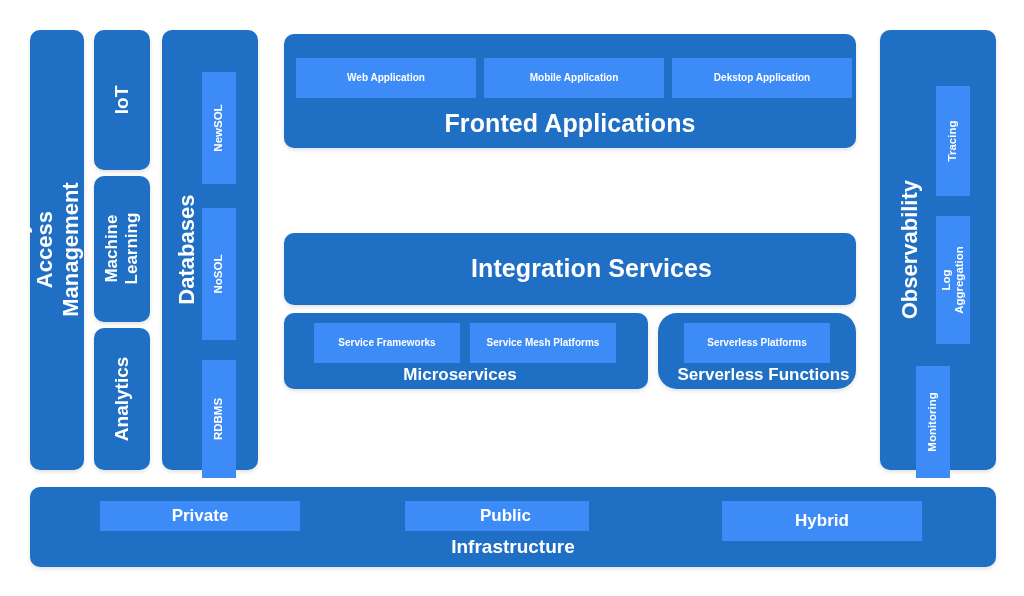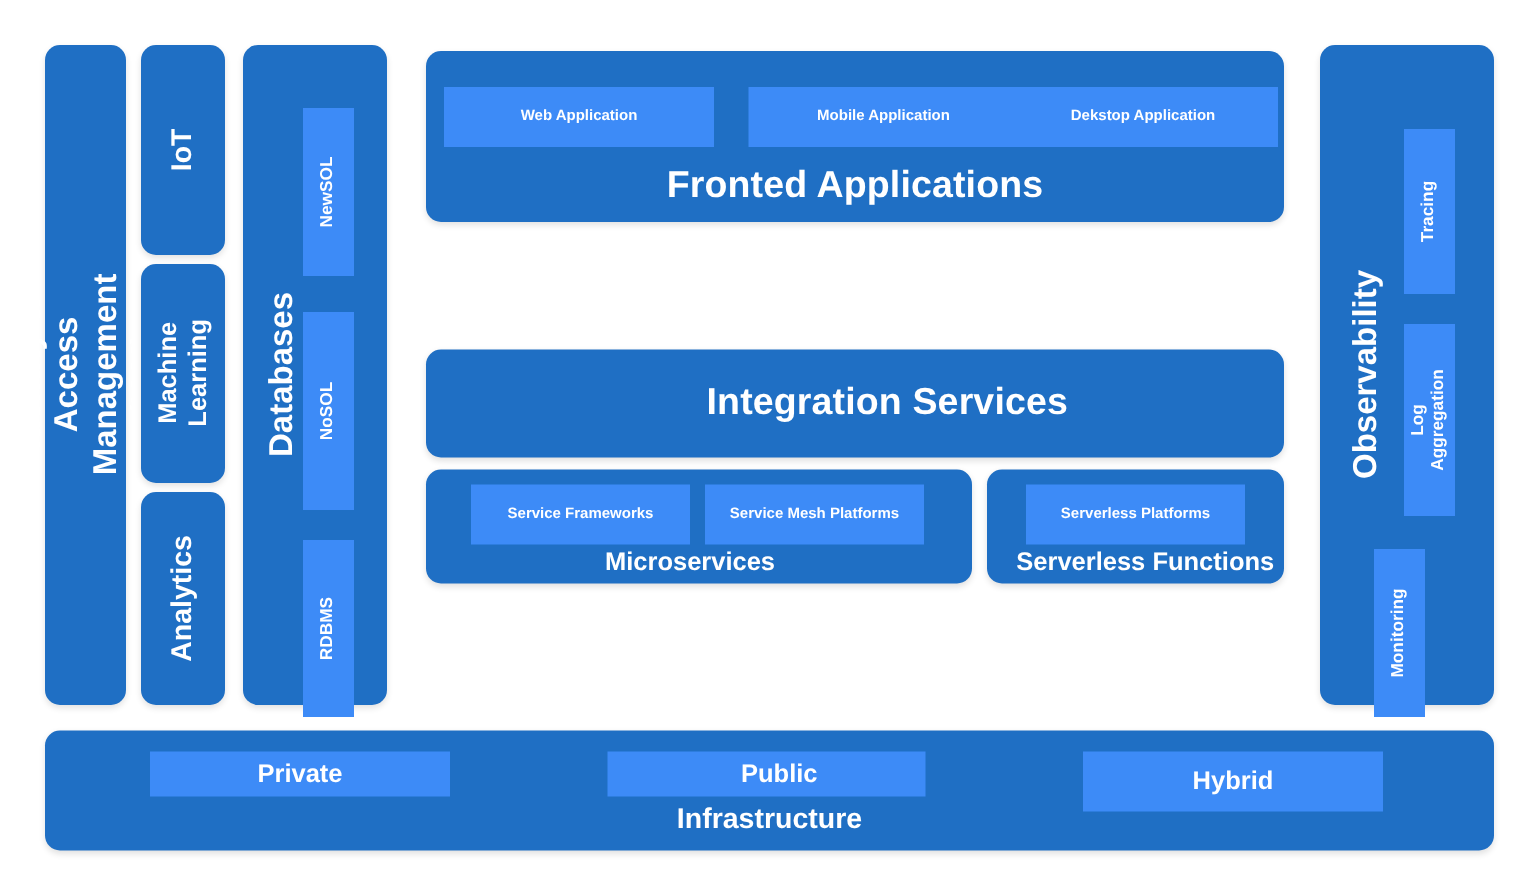--- a/index.html
+++ b/index.html
@@ -84,42 +84,42 @@
   #db-rdbms   { left: 40px;  top: 330px; width: 34px;  height: 118px; }
   #databases .panel-title {
     left: 4px; top: 0; width: 42px; height: 100%;
   }
 
   
   #frontend   { left: 284px; top: 34px;  width: 572px; height: 114px; }
   #api        { left: 284px; top: 154px; width: 572px; height: 72px; }
   #integration{ left: 284px; top: 233px; width: 572px; height: 72px; }
   #micro      { left: 284px; top: 313px; width: 364px; height: 76px; }
-  #serverless { left: 658px; top: 313px; width: 198px; height: 76px; }
+  #serverless { left: 658px; top: 313px; width: 198px; height: 76px; border-radius: 19px; }
   #container  { left: 284px; top: 396px; width: 572px; height: 72px; }
   #infra      { left: 30px;  top: 487px; width: 966px; height: 80px; }
 
   #fe-web     { left: 12px;  top: 24px;  width: 180px; height: 40px; }
-  #fe-mobile  { left: 200px; top: 24px;  width: 180px; height: 40px; margin-left: 15px; }
+  #fe-mobile  { left: 200px; top: 24px;  width: 180px; height: 40px; }
   #fe-desktop { left: 388px; top: 24px;  width: 180px; height: 40px; }
   #frontend .panel-title { left: 0; right: 0; top: 75px; }
 
   #api .panel-title        { left: 0; right: 0; top: 21px; }
   #integration .panel-title{ left: 4px; right: 0; top: 21px; padding-left: 39px; }
   #container .panel-title  { left: 0; right: 0; top: 21px; }
 
   #ms-frameworks { left: 30px;  top: 10px; width: 146px; height: 40px; }
   #ms-mesh       { left: 186px; top: 10px; width: 146px; height: 40px; }
   #micro .panel-title { left: 0; right: 12px; top: 52px; }
 
   #sl-platforms  { left: 26px;  top: 10px; width: 146px; height: 40px; }
   #serverless .panel-title { left: 0; right: 0; top: 52px; padding-left: 13px; }
 
   #inf-private { left: 70px;  top: 14px; width: 200px; height: 30px; }
-  #inf-public  { left: 375px; top: 14px; width: 212px; height: 30px; padding-left: 17px; }
+  #inf-public  { left: 375px; top: 14px; width: 184px; height: 30px; padding-left: 17px; }
   #inf-hybrid  { left: 692px; top: 14px; width: 200px; height: 40px; }
   #infra .panel-title { left: 0; right: 0; top: 49px; }
 
   
   #observability { left: 880px; top: 30px; width: 116px; height: 440px; }
   #ob-tracing { left: 56px; top: 56px;  width: 34px; height: 110px; }
   #ob-logagg  { left: 56px; top: 186px; width: 34px; height: 128px; }
   #ob-monitor { left: 36px; top: 336px; width: 34px; height: 112px; }
   #observability .panel-title {
     left: 8px; top: 0; width: 44px; height: 100%;

